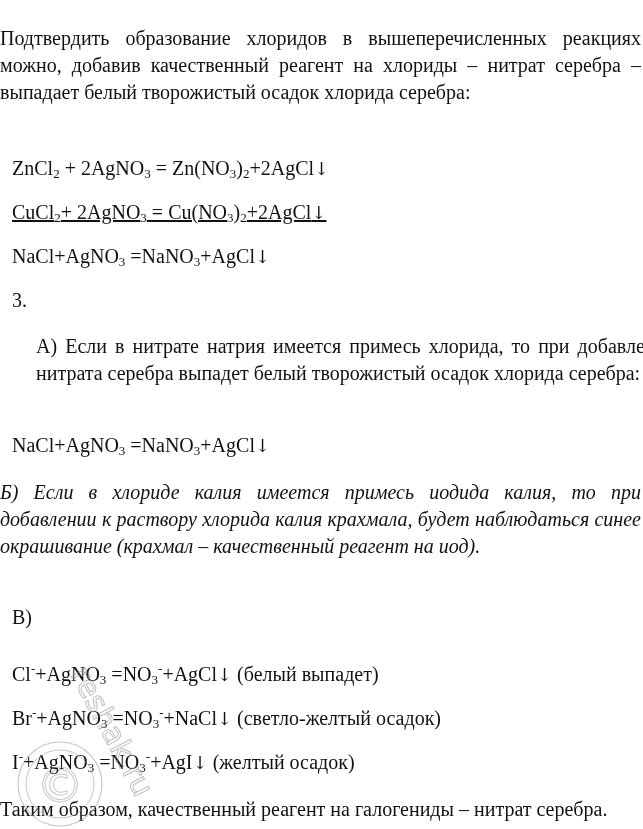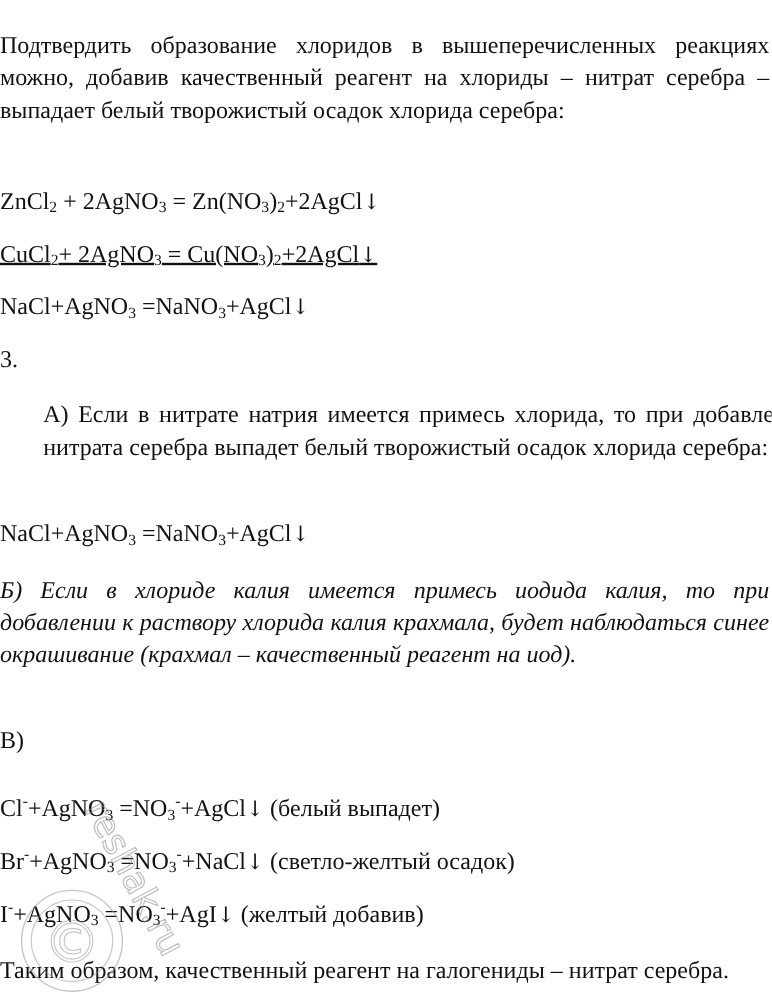--- a/index.html
+++ b/index.html
@@ -7,21 +7,21 @@
     width: 643px; height: 829px; overflow: hidden; position: relative;
     font-family: "Liberation Serif", "DejaVu Serif", serif;
     color: #111111; font-size: 20px;
   }
   .page { position: absolute; left: 0; top: 0; width: 643px; height: 757px; margin-top: 22px; }
   .para {
     position: absolute; left: 0; width: 641px;
     line-height: 27px; text-align: justify; text-align-last: left;
     margin: 0; letter-spacing: 0;
   }
-  .line { position: absolute; left: 0; line-height: 27px; white-space: nowrap; margin: 0; }
+  .line { position: absolute; left: 12px; line-height: 27px; white-space: nowrap; margin: 0; }
   sub { font-size: 13px; vertical-align: -3px; line-height: 0; }
   sup { font-size: 13px; vertical-align: 8px; line-height: 0; }
   .arrow { font-family: "DejaVu Serif", serif; font-size: 18px; }
   .watermark {
     position: absolute; left: 10px; top: 632px; width: 150px; height: 180px;
     pointer-events: none; opacity: 0.55;
   }
 </style>
 </head>
 <body>
@@ -56,21 +56,21 @@
 
   <div class="line" style="top:639px;">
     <span>Cl</span><sup>-</sup><span>+AgNO</span><sub>3</sub><span> =NO</span><sub>3</sub><sup>-</sup><span>+AgCl</span><span class="arrow">↓</span><span> (белый выпадет)</span>
   </div>
 
   <div class="line" style="top:683px;">
     <span>Br</span><sup>-</sup><span>+AgNO</span><sub>3</sub><span> =NO</span><sub>3</sub><sup>-</sup><span>+NaCl</span><span class="arrow">↓</span><span> (светло-желтый осадок)</span>
   </div>
 
   <div class="line" style="top:727px;">
-    <span>I</span><sup>-</sup><span>+AgNO</span><sub>3</sub><span> =NO</span><sub>3</sub><sup>-</sup><span>+AgI</span><span class="arrow">↓</span><span> (желтый добавив)</span>
+    <span>I</span><sup>-</sup><span>+AgNO</span><sub>3</sub><span> =NO</span><sub>3</sub><sup>-</sup><span>+AgI</span><span class="arrow">↓</span><span> (желтый осадок)</span>
   </div>
 
   <p class="para" style="top:774px;">Таким образом, качественный реагент на галогениды – нитрат серебра.</p>
 
   <div class="watermark">
     <svg width="150" height="180" viewBox="0 0 150 180">
       <circle cx="50" cy="130" r="42" fill="none" stroke="#9a9a9a" stroke-width="1.2"></circle>
       <circle cx="50" cy="130" r="34" fill="none" stroke="#9a9a9a" stroke-width="1"></circle>
       <text x="50" y="148" text-anchor="middle" font-family="DejaVu Sans, sans-serif" font-size="48" fill="none" stroke="#9a9a9a" stroke-width="1">©</text>
       <text x="0" y="0" transform="translate(60,20) rotate(62)" font-family="DejaVu Sans, sans-serif" font-size="30" fill="none" stroke="#8a8a8a" stroke-width="1">reshak.ru</text>

